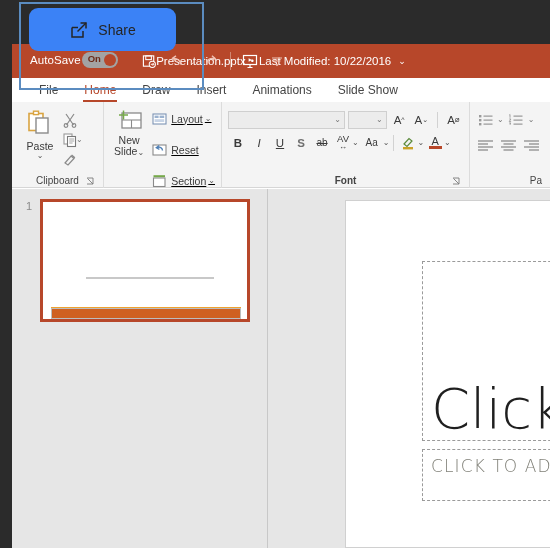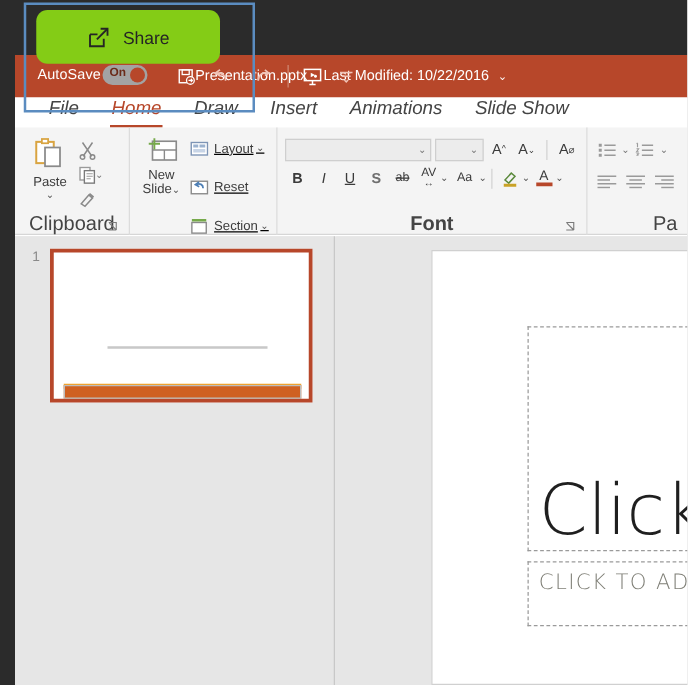--- a/index.html
+++ b/index.html
@@ -80,25 +80,24 @@
 
   
   .tabstrip {
     position: absolute; left: 12px; top: 78px;
     width: 538px; height: 24px;
     background: #ffffff;
     display: flex; align-items: center;
     padding-left: 14px;
   }
   .tab {
-    font-size: 15px; color: #444444;
+    font-size: 12px; color: #444444;
     padding: 0 13px; height: 24px;
-    display: flex; position: relative;
+    display: flex; align-items: center; position: relative;
     white-space: nowrap;
-    font-style: italic;
   }
   .tab.active { color: #b7472a; }
   .tab.active::after {
     content: ""; position: absolute;
     left: 12px; right: 12px; bottom: 0px;
     height: 2.5px; background: #b7472a;
   }
 
   
   .ribbon {
@@ -111,21 +110,21 @@
   .rgroup {
     position: relative;
     height: 86px;
     border-right: 1px solid #dcdcdc;
     display: flex; flex-direction: column;
     padding: 5px 6px 0 6px;
   }
   .rgroup-body { flex: 1; display: flex; }
   .rgroup-label {
     height: 16px; text-align: center;
-    font-size: 16px; color: #444444;
+    font-size: 10px; color: #444444;
     display: flex; align-items: center; justify-content: center;
     position: relative;
   }
   .dialog-launcher {
     position: absolute; right: 2px; bottom: 2px;
     font-size: 9px; color: #7a7a7a;
   }
 
   
   .g-clipboard { width: 92px; }
@@ -260,21 +259,21 @@
     letter-spacing: 1.1px;
     white-space: nowrap;
     font-family: "DejaVu Sans", sans-serif;
     font-weight: 300;
   }
 
   
   .share-btn {
     position: absolute; left: 29px; top: 8px;
     width: 147px; height: 43px;
-    background: #84cc16;
+    background: #3b82f6;
     border-radius: 9px;
     display: flex; align-items: center; justify-content: center;
     gap: 9px;
     z-index: 40;
   }
   .share-label { font-size: 14px; color: #252525; }
 
   
   .annot-rect {
     position: absolute; left: 19px; top: 2px;

